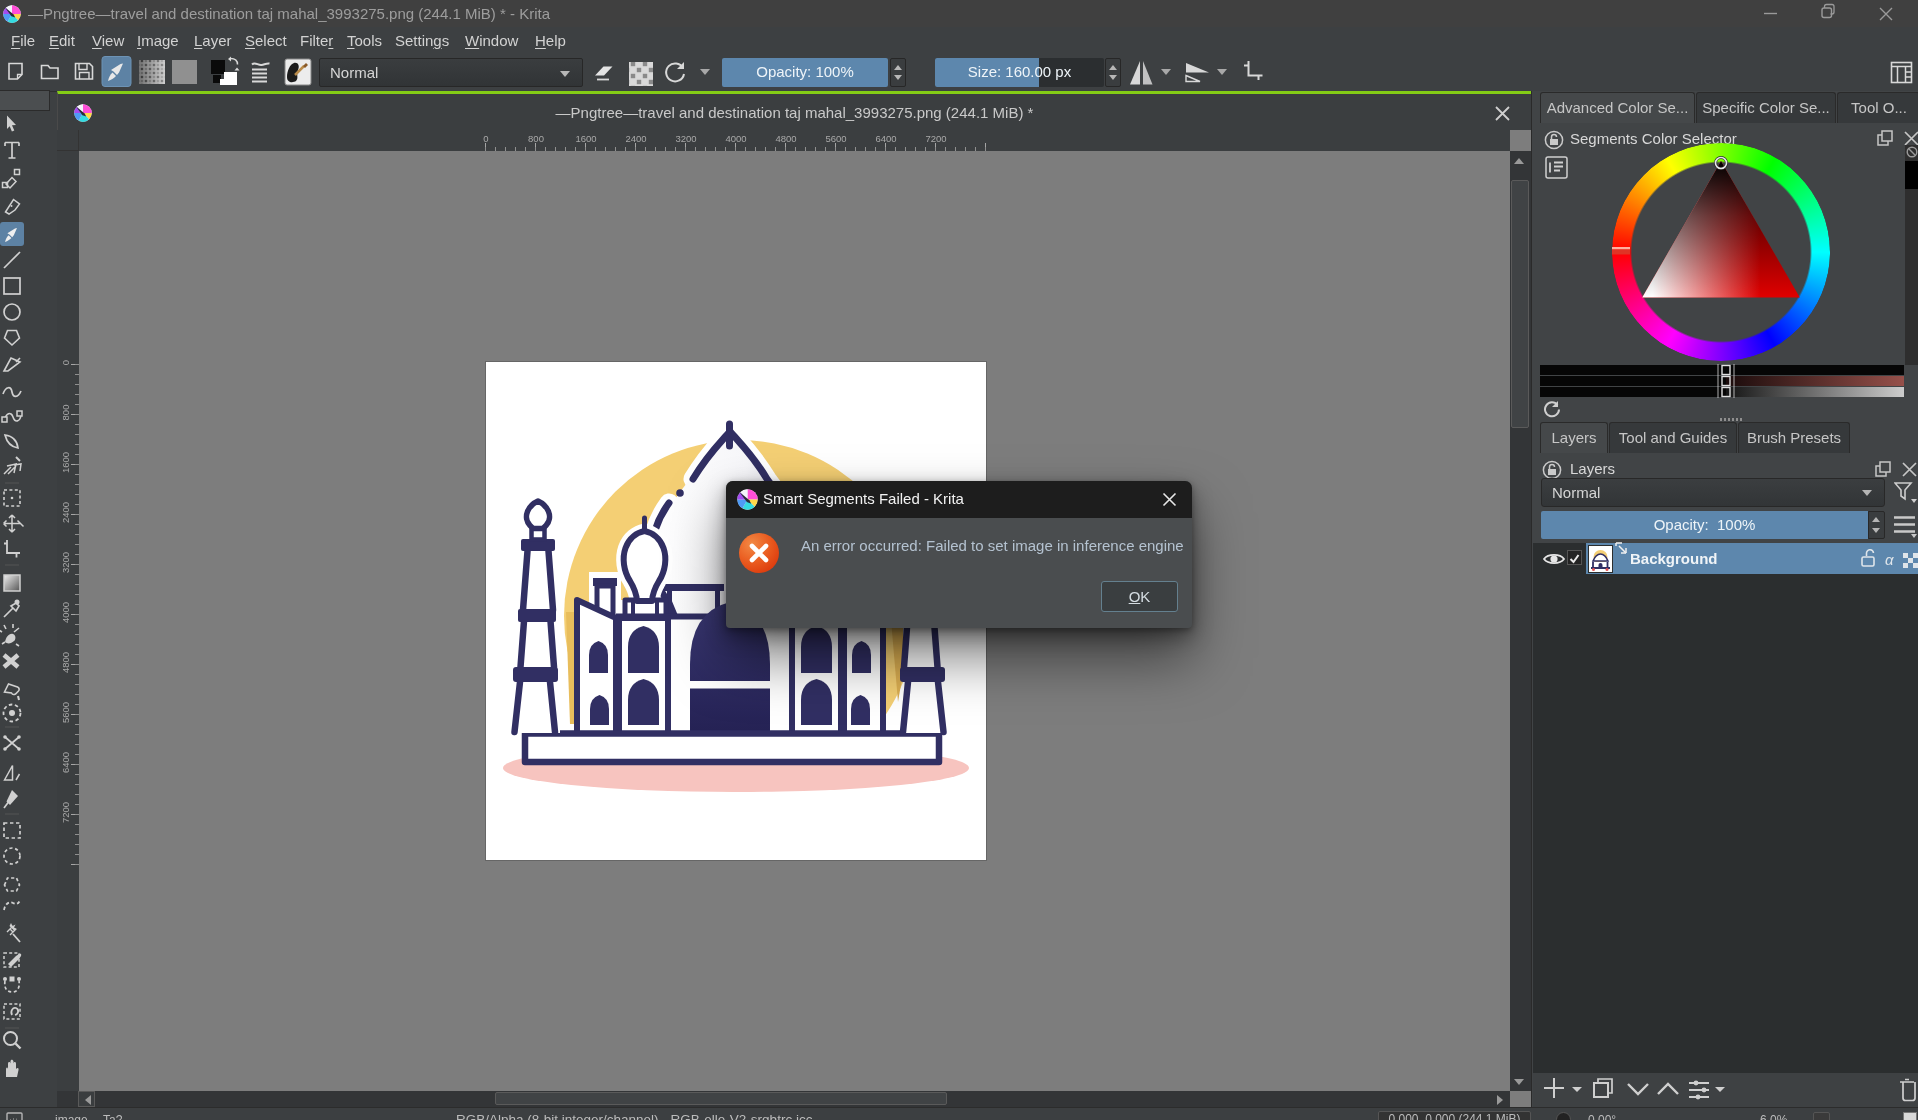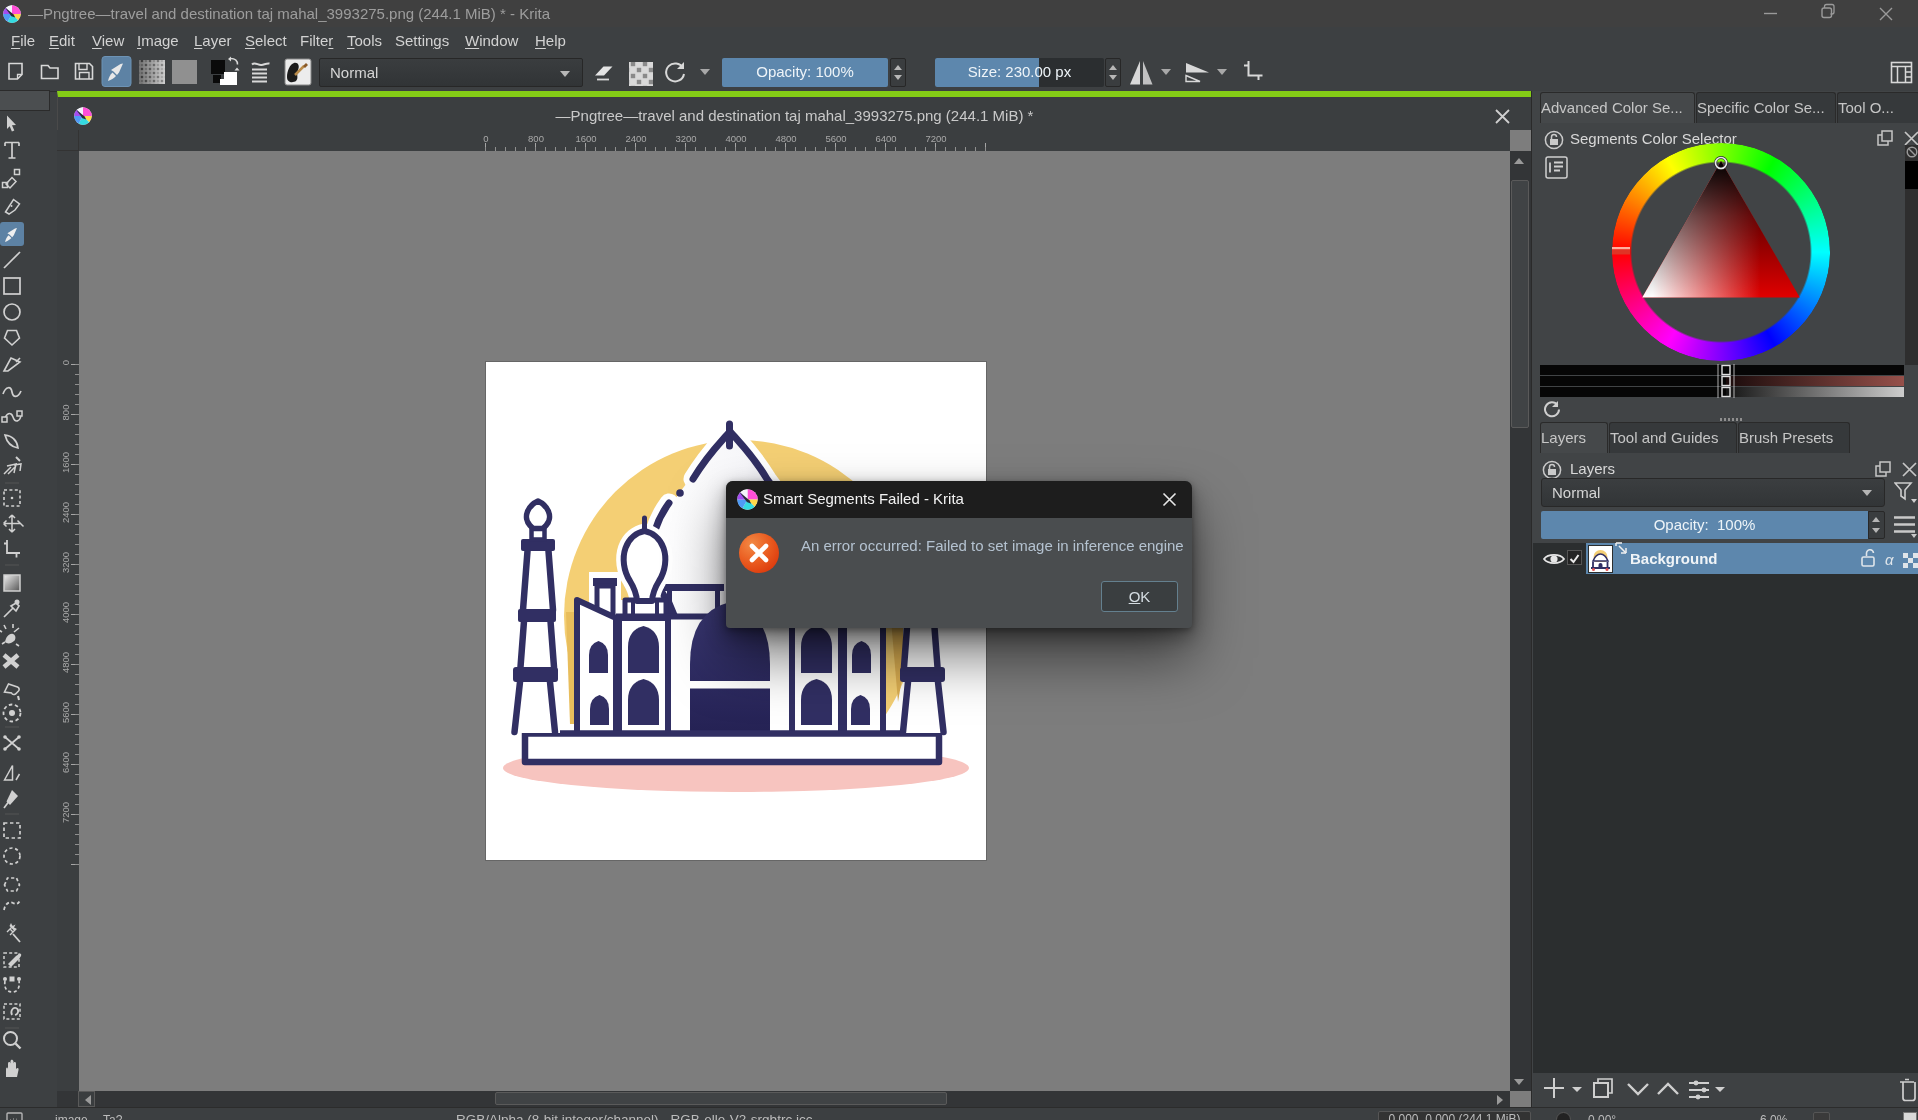--- a/index.html
+++ b/index.html
@@ -17,21 +17,21 @@
 #opacity{left:722px;width:166px;background:#5d87ad;text-align:center;line-height:28px;color:#eef4f8;}
 #sizef{left:935px;width:169px;background:#2b2e30;overflow:hidden;color:#eef4f8;}
 #sizef .fill{position:absolute;left:0;top:0;width:104px;height:29px;background:#5d87ad;}
 #sizef .lab{position:absolute;left:0;top:0;width:169px;text-align:center;line-height:28px;}
 .spin{position:absolute;top:3px;width:16px;height:29px;background:#3a3d3f;border:1px solid #272727;border-radius:2px;}
 .spin:before,.spin:after{content:"";position:absolute;left:3px;border-left:4px solid transparent;border-right:4px solid transparent;}
 .spin:before{top:6px;border-bottom:5px solid #b7b7b7;}
 .spin:after{bottom:6px;border-top:5px solid #b7b7b7;}
 .dd{position:absolute;top:14px;border-left:5px solid transparent;border-right:5px solid transparent;border-top:6px solid #a8a8a8;}
 
-#tabbar{left:57px;top:91px;width:1474px;height:39px;background:#3b3e40;border-top:6px solid #84cc16;border-left:1px solid #4a4a4a;color:#c9c9c9;font-size:15px;}
+#tabbar{left:57px;top:91px;width:1474px;height:39px;background:#3b3e40;border-top:3px solid #84cc16;border-left:1px solid #4a4a4a;color:#c9c9c9;font-size:15px;}
 #tabtitle{position:absolute;left:0;width:100%;top:10px;text-align:center;}
 #cornerbox{left:0px;top:90px;width:50px;height:21px;background:#4b4e50;border:1px solid #2b2b2b;border-left:none;z-index:3;}
 #toolboxcol{left:0;top:92px;width:57px;height:1028px;background:#3d4042;}#toolboxcol svg{position:absolute;left:0;top:19px;}
 
 #rulerH{left:57px;top:130px;width:1453px;height:21px;background:#3b3e40;}
 #rulerHt{position:absolute;left:428px;top:0;width:507px;height:21px;
  background:repeating-linear-gradient(90deg,#8f8f8f 0 1px,transparent 1px 10px),repeating-linear-gradient(90deg,#a5a5a5 0 1px,transparent 1px 50px);
  background-size:100% 4px,100% 8px;background-position:0 17px,0 13px;background-repeat:no-repeat;}
 .rlab{position:absolute;top:3px;font-size:9.5px;color:#a9a9a9;transform:translateX(-50%);}
 #rulerV{left:57px;top:151px;width:22px;height:940px;background:#3b3e40;}
@@ -50,21 +50,21 @@
 .sarr{position:absolute;width:0;height:0;}
 #hlarr{left:28px;top:4px;border-top:5px solid transparent;border-bottom:5px solid transparent;border-right:6px solid #9a9a9a;}
 #hlbox{position:absolute;left:21px;top:0;width:17px;height:16px;border:1px solid #5a5a5a;background:#3a3d3f;}
 #hrarr{left:1440px;top:4px;border-top:5px solid transparent;border-bottom:5px solid transparent;border-left:6px solid #9a9a9a;}
 #vuarr{left:4px;top:7px;border-left:5px solid transparent;border-right:5px solid transparent;border-bottom:6px solid #9a9a9a;}
 #vdarr{left:4px;top:928px;border-left:5px solid transparent;border-right:5px solid transparent;border-top:6px solid #9a9a9a;}
 
 #statusbar{left:0;top:1107px;width:1918px;height:13px;background:#3c3f41;border-top:1px solid #2c2c2c;color:#bcbcbc;font-size:12px;overflow:hidden;}
 
 #rightcol{left:1531px;top:91px;width:387px;height:1016px;background:#414446;border-left:1px solid #2a2a2a;color:#d3d3d3;font-size:15px;}
-.tab{position:absolute;height:31px;line-height:30px;text-align:left;background:#36393b;border:1px solid #2a2a2a;border-bottom:none;border-radius:3px 3px 0 0;color:#c6c6c6;overflow:hidden;white-space:nowrap;}
+.tab{position:absolute;height:31px;line-height:30px;text-align:center;background:#36393b;border:1px solid #2a2a2a;border-bottom:none;border-radius:3px 3px 0 0;color:#c6c6c6;overflow:hidden;white-space:nowrap;}
 .tab.active{background:#45484a;}
 #huering{left:80px;top:52px;width:218px;height:218px;border-radius:50%;
  background:conic-gradient(#80ff00,#00ff00 30deg,#00ff80 60deg,#00ffff 90deg,#0080ff 120deg,#0000ff 150deg,#8000ff 180deg,#ff00ff 210deg,#ff0080 240deg,#ff0000 270deg,#ff8000 300deg,#ffff00 330deg,#80ff00 360deg);
  -webkit-mask:radial-gradient(circle closest-side,transparent 0 89px,#000 91px 100%);
  mask:radial-gradient(circle closest-side,transparent 0 89px,#000 91px 100%);}
 
 #dialog{left:726px;top:481px;width:466px;height:147px;border-radius:7px 7px 4px 4px;background:#4a4d4f;box-shadow:0 30px 55px rgba(0,0,0,0.5),0 8px 20px rgba(0,0,0,0.35),0 2px 6px rgba(0,0,0,0.3);}
 #dlgtitle{position:absolute;left:0;top:0;width:466px;height:37px;background:#1d1d1d;border-radius:7px 7px 0 0;color:#f2f2f2;font-size:15px;}
 #dlgbody{position:absolute;left:0;top:37px;width:466px;height:94px;}
 #dlgmsg{position:absolute;left:75px;top:19px;color:#b4c2d0;font-size:15px;}
@@ -109,21 +109,21 @@
     <span class="mi" style="left:347px"><u>T</u>ools</span>
     <span class="mi" style="left:395px">Settin<u>g</u>s</span>
     <span class="mi" style="left:465px"><u>W</u>indow</span>
     <span class="mi" style="left:535px"><u>H</u>elp</span>
   </div>
   <div class="abs" id="toolbar">
     <div class="tbfield" id="combo">Normal<span class="arr"></span></div>
     <div class="tbfield" id="opacity">Opacity: 100%</div>
     <div class="tbfield" id="sizef">
         <span class="fill"></span>
-        <span class="lab">Size: 230.00 px</span>
+        <span class="lab">Size: 160.00 px</span>
       </div>
     <span class="spin" style="left:890px"></span>
     <span class="spin" style="left:1105px"></span>
     <span class="dd" style="left:700px"></span>
     <span class="dd" style="left:1161px"></span>
     <span class="dd" style="left:1217px"></span>
     <svg class="abs" style="left:0;top:0" width="1918" height="37" fill="none" stroke="#d8d8d8" stroke-width="1.6">
       <defs>
         <pattern id="chk" width="8" height="8" patternUnits="userSpaceOnUse">
             <rect width="8" height="8" fill="#9c9c9c"></rect>

